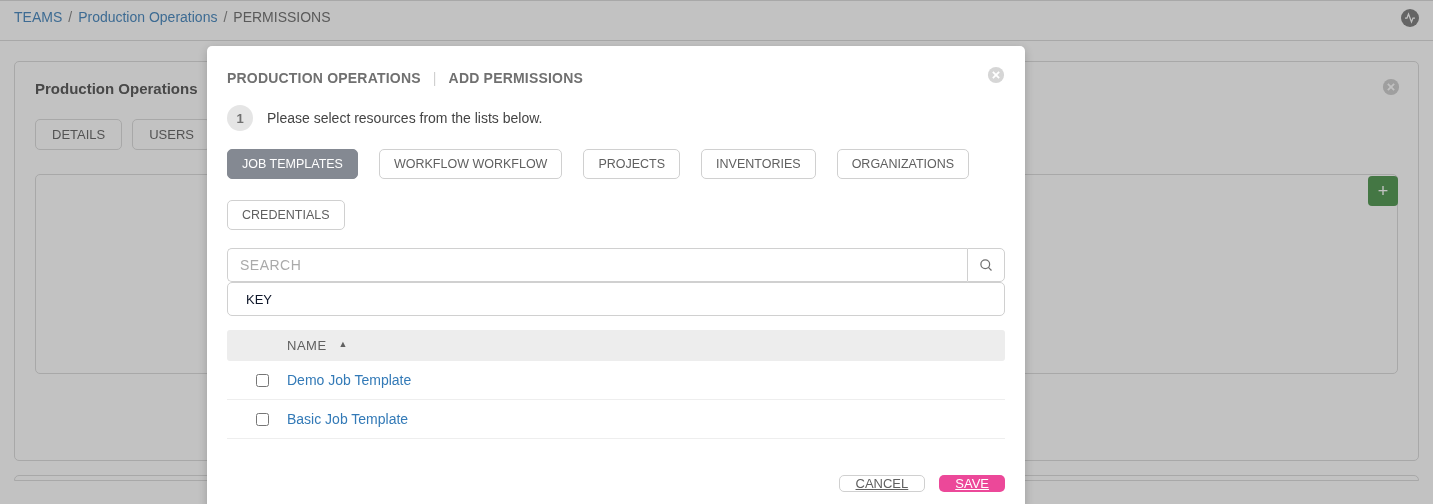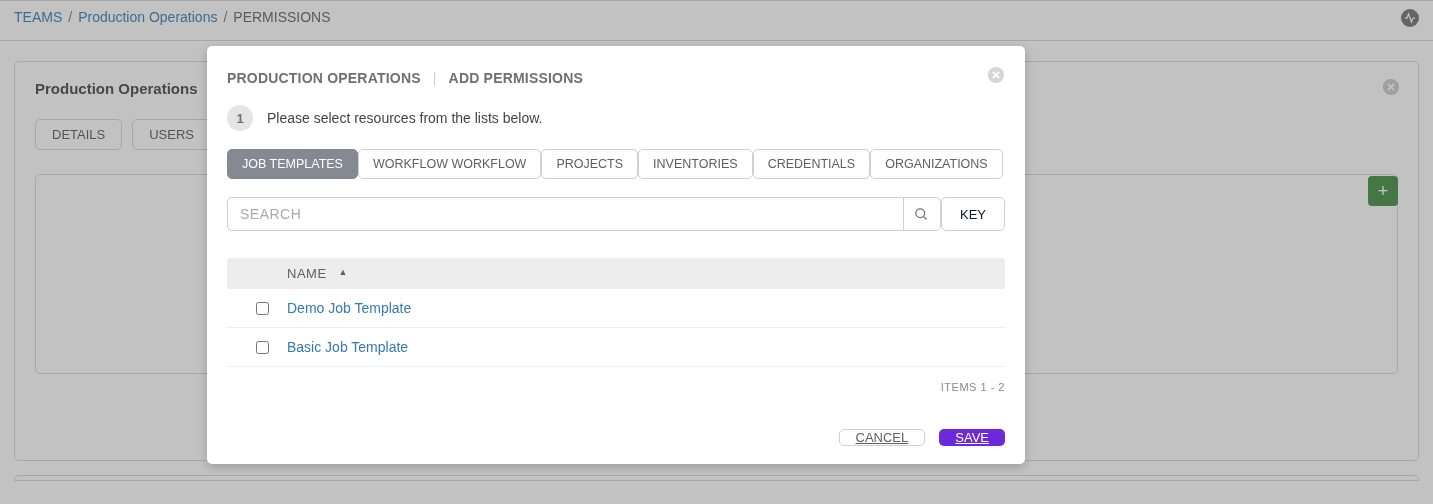--- a/index.html
+++ b/index.html
@@ -111,36 +111,36 @@
       font-size: 20px;
       cursor:pointer;
     }
     .step-row { display:flex; align-items:center; gap:14px; margin-bottom:18px;}
     .step-num {
       width:26px;height:26px;border-radius:50%;
       background:#e5e5e5;color:#707070;font-weight:bold;
       display:flex;align-items:center;justify-content:center;font-size:13px;
     }
     .step-text { color:#444; font-size:14px;}
-    .pill-row { display:flex; gap:0; margin-bottom:18px; flex-wrap:wrap;}
+    .pill-row { display:flex; gap:21px; margin-bottom:18px; flex-wrap:wrap;}
     .pill {
       border:1px solid #d0d0d0;
       border-radius:5px;
       padding:7px 14px;
       font-size:12.5px;
       color:#606060;
       background:#fff;
       cursor:pointer;
     }
     .pill.active {
       background:#848992;
       border-color:#848992;
       color:#fff;
     }
-    .search-row { display:flex; margin-bottom:27px;}
+    .search-row { display:flex; margin-bottom:14px;flex-direction:column;}
     .search-wrap { flex:1; display:flex;}
     .search-input {
       flex:1; height:34px;
       border:1px solid #d0d0d0; border-right:none;
       border-radius:5px 0 0 5px;
       padding:0 12px; font-size:14px; color:#555;
     }
     .search-input::placeholder { color:#aaa; letter-spacing:.5px;}
     .search-btn {
       width:38px; height:34px;
@@ -173,21 +173,21 @@
     .tcheck { width:50px; display:flex; justify-content:center;}
     .tcheck input { cursor:pointer;}
     .tlink { color:#337ab7; font-size:14px; cursor:pointer;}
     .tcount { text-align:right; font-size:11px; color:#888; letter-spacing:.5px; margin-top:14px;}
     .modal-actions { display:flex; justify-content:flex-end; gap:14px; margin-top:36px;}
     .btn {
       height:17px; padding:0 16px; border-radius:5px; font-size:13px;
       display:flex;align-items:center;justify-content:center; cursor:pointer;text-decoration:underline;
     }
     .btn-cancel { border:1px solid #d0d0d0; background:#fff; color:#606060;}
-    .btn-save { border:none; background:#6d28d9; color:#fff;}
+    .btn-save { border:none; background:#ec4899; color:#fff;}
   </style>
 </head>
 <body>
 
 <div class="top-border"></div>
 
 <div class="breadcrumb">
   <a>TEAMS</a>
   <span class="sep">/</span>
   <a>Production Operations</a>
@@ -236,22 +236,22 @@
   <div class="step-row">
     <div class="step-num">1</div>
     <div class="step-text">Please select resources from the lists below.</div>
   </div>
 
   <div class="pill-row">
     <div class="pill active">JOB TEMPLATES</div>
     <div class="pill">WORKFLOW WORKFLOW</div>
     <div class="pill">PROJECTS</div>
     <div class="pill">INVENTORIES</div>
+    <div class="pill">ORGANIZATIONS</div>
     <div class="pill">CREDENTIALS</div>
-    <div class="pill">ORGANIZATIONS</div>
   </div>
 
   <div class="search-row">
     <div class="search-wrap">
       <input class="search-input" placeholder="SEARCH" style="">
       <div class="search-btn">
         <svg width="15" height="15" viewBox="0 0 24 24" fill="none" stroke="#707070" stroke-width="2">
             <circle cx="10" cy="10" r="7"></circle>
             <line x1="20" y1="20" x2="15" y2="15"></line>
           </svg>
@@ -271,19 +271,18 @@
       </div>
     <div class="tlink">Demo Job Template</div>
   </div>
   <div class="trow">
     <div class="tcheck">
         <input type="checkbox" style="">
       </div>
     <div class="tlink">Basic Job Template</div>
   </div>
 
-  <div class="tcount">ITEMS  1 - 2</div>
 
   <div class="modal-actions">
     <div class="btn btn-cancel">CANCEL</div>
     <div class="btn btn-save">SAVE</div>
   </div>
 </div>
 
 </body></html>

